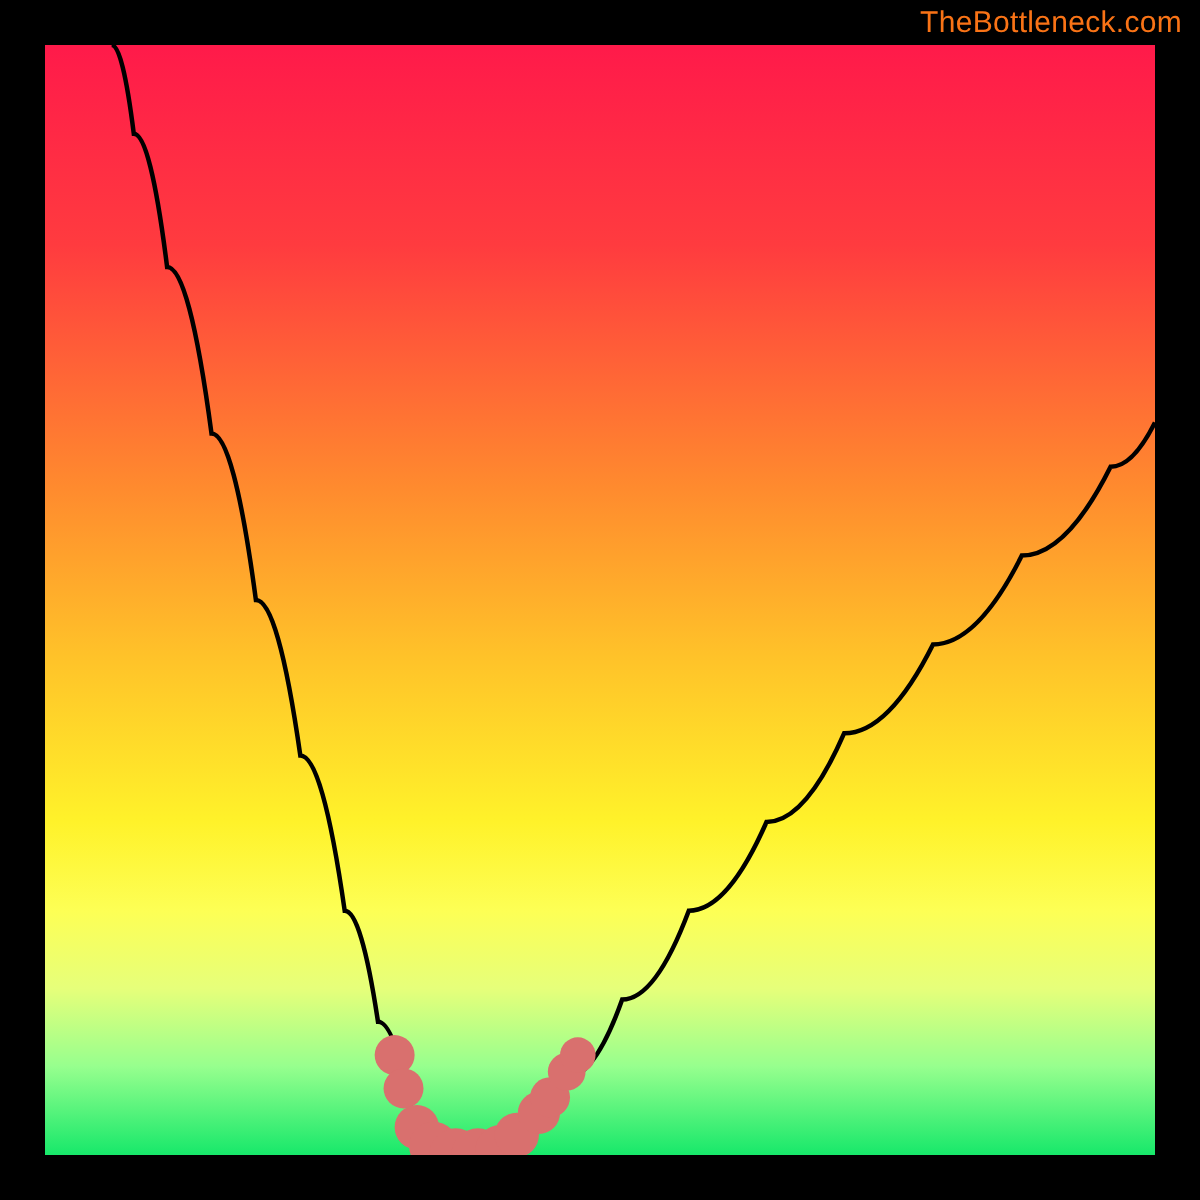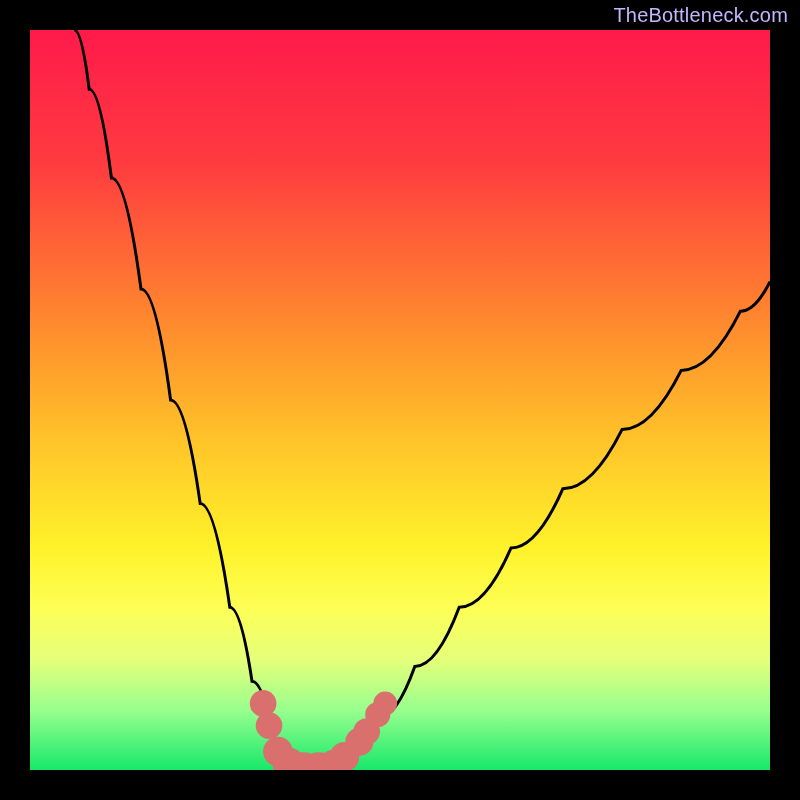--- a/index.html
+++ b/index.html
@@ -14,21 +14,21 @@
   .container {
     position: relative;
     width: 800px;
     height: 800px;
     background: #000;
   }
   .watermark {
     position: absolute;
     top: 4px;
     right: 12px;
-    color: #c4b5fd;
+    color: #f97316;
     font-size: 20px;
     font-weight: 500;
     letter-spacing: 0.2px;
     z-index: 10;
   }
   .plot-area {
     position: absolute;
     left: 30px;
     top: 30px;
     width: 740px;

